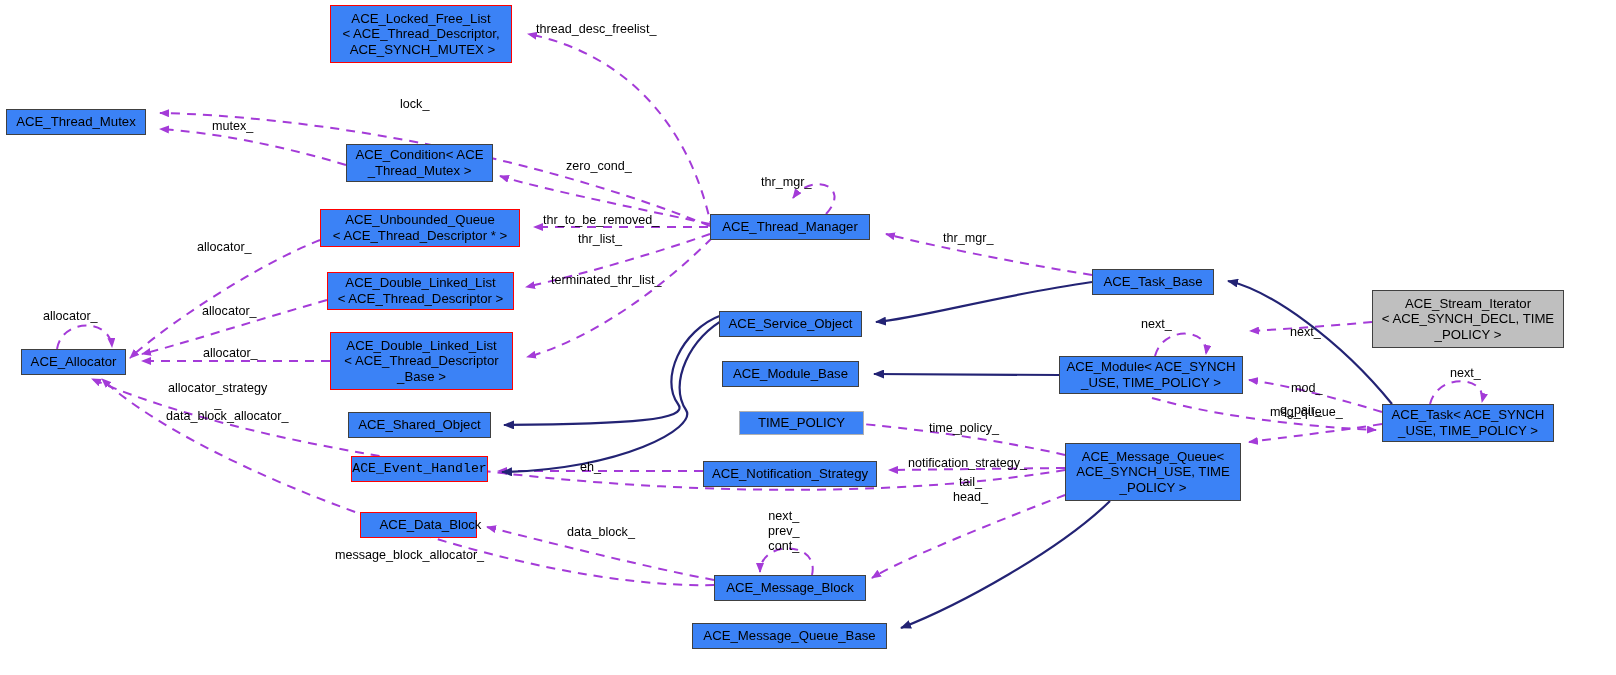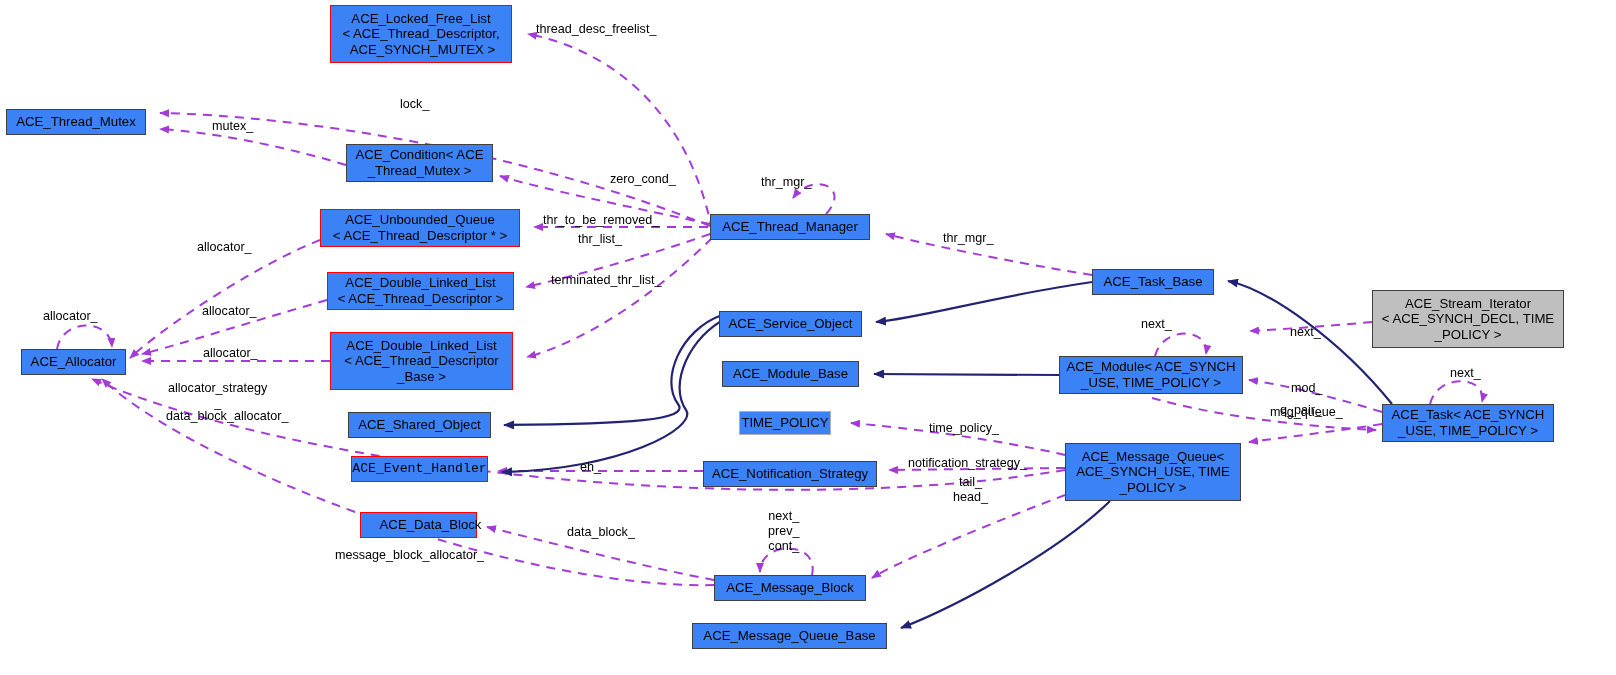--- a/index.html
+++ b/index.html
@@ -85,41 +85,41 @@
       <div class="node red" style="left: 330px; top: 332px; width: 183px; height: 58px;">ACE_Double_Linked_List
 &lt; ACE_Thread_Descriptor
 _Base &gt;</div>
       <div class="node black" style="left: 21px; top: 349px; width: 105px; height: 26px;">ACE_Allocator</div>
       <div class="node black" style="left: 348px; top: 412px; width: 143px; height: 26px;">ACE_Shared_Object</div>
       <div class="node red" style="left: 351px; top: 456px; width: 137px; height: 26px; font-family: Liberation Mono, monospace;">ACE_Event_Handler</div>
       <div class="node red" style="left: 360px; top: 512px; width: 117px; height: 26px; padding-left: 24px;">ACE_Data_Block</div>
       <div class="node black" style="left: 710px; top: 214px; width: 160px; height: 26px;">ACE_Thread_Manager</div>
       <div class="node black" style="left: 719px; top: 311px; width: 143px; height: 26px;">ACE_Service_Object</div>
       <div class="node black" style="left: 722px; top: 361px; width: 137px; height: 26px;">ACE_Module_Base</div>
-      <div class="node gray-border" style="left: 739px; top: 411px; width: 92px; height: 24px;">TIME_POLICY</div>
+      <div class="node gray-border" style="left: 739px; top: 411px; width: 125px; height: 24px;">TIME_POLICY</div>
       <div class="node black" style="left: 703px; top: 461px; width: 174px; height: 26px;">ACE_Notification_Strategy</div>
       <div class="node black" style="left: 714px; top: 575px; width: 152px; height: 26px;">ACE_Message_Block</div>
       <div class="node black" style="left: 692px; top: 623px; width: 195px; height: 26px;">ACE_Message_Queue_Base</div>
       <div class="node black" style="left: 1092px; top: 269px; width: 122px; height: 26px;">ACE_Task_Base</div>
       <div class="node black" style="left: 1059px; top: 356px; width: 184px; height: 38px;">ACE_Module&lt; ACE_SYNCH
 _USE, TIME_POLICY &gt;</div>
       <div class="node black" style="left: 1065px; top: 443px; width: 176px; height: 58px;">ACE_Message_Queue&lt;
 ACE_SYNCH_USE, TIME
 _POLICY &gt;</div>
       <div class="node gray-fill" style="left: 1372px; top: 290px; width: 192px; height: 58px;">ACE_Stream_Iterator
 &lt; ACE_SYNCH_DECL, TIME
 _POLICY &gt;</div>
       <div class="node black" style="left: 1382px; top: 404px; width: 172px; height: 38px;">ACE_Task&lt; ACE_SYNCH
 _USE, TIME_POLICY &gt;</div>
     </div>
   <div id="labels">
       <div class="elabel" style="left: 536px; top: 22px;">thread_desc_freelist_</div>
       <div class="elabel" style="left: 400px; top: 97px;">lock_</div>
       <div class="elabel" style="left: 212px; top: 119px;">mutex_</div>
-      <div class="elabel" style="left: 566px; top: 172px; margin-left: 44px;">zero_cond_</div>
+      <div class="elabel" style="left: 566px; top: 159px;">zero_cond_</div>
       <div class="elabel" style="left: 761px; top: 175px;">thr_mgr_</div>
       <div class="elabel" style="left: 543px; top: 213px;">thr_to_be_removed_</div>
       <div class="elabel" style="left: 578px; top: 232px;">thr_list_</div>
       <div class="elabel" style="left: 197px; top: 240px;">allocator_</div>
       <div class="elabel" style="left: 551px; top: 273px;">terminated_thr_list_</div>
       <div class="elabel" style="left: 943px; top: 231px;">thr_mgr_</div>
       <div class="elabel" style="left: 43px; top: 309px;">allocator_</div>
       <div class="elabel" style="left: 202px; top: 304px;">allocator_</div>
       <div class="elabel" style="left: 203px; top: 346px;">allocator_</div>
       <div class="elabel" style="left: 168px; top: 381px;">allocator_strategy

